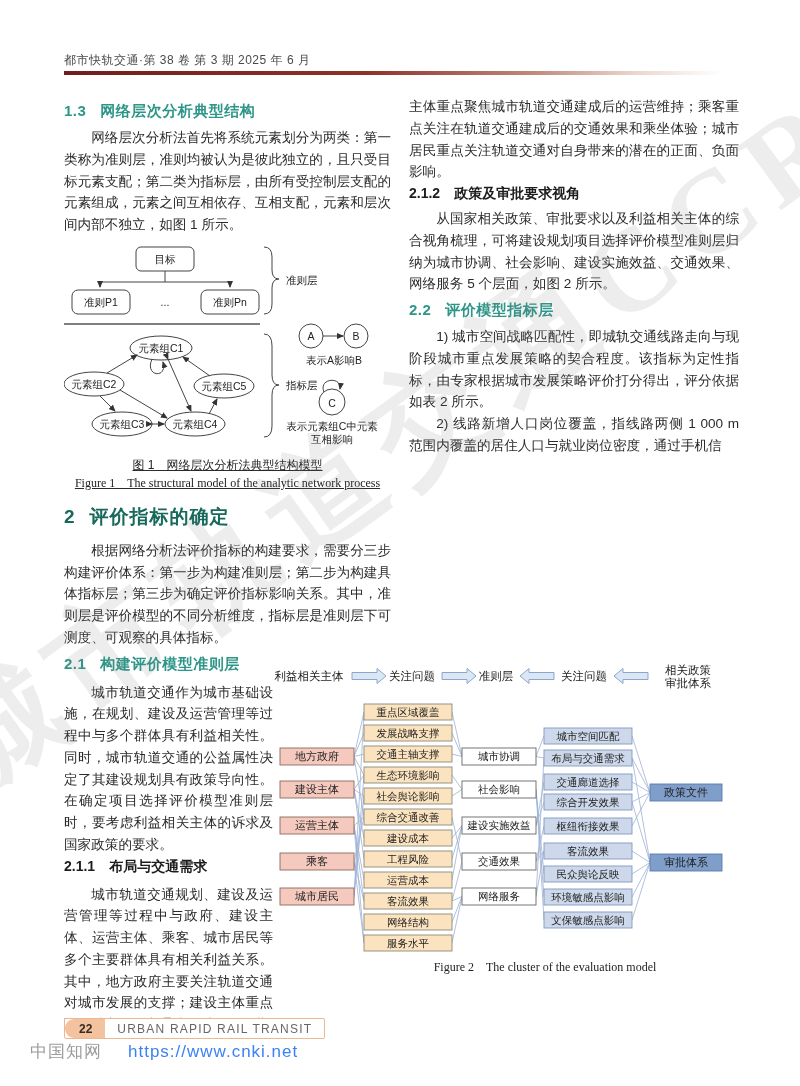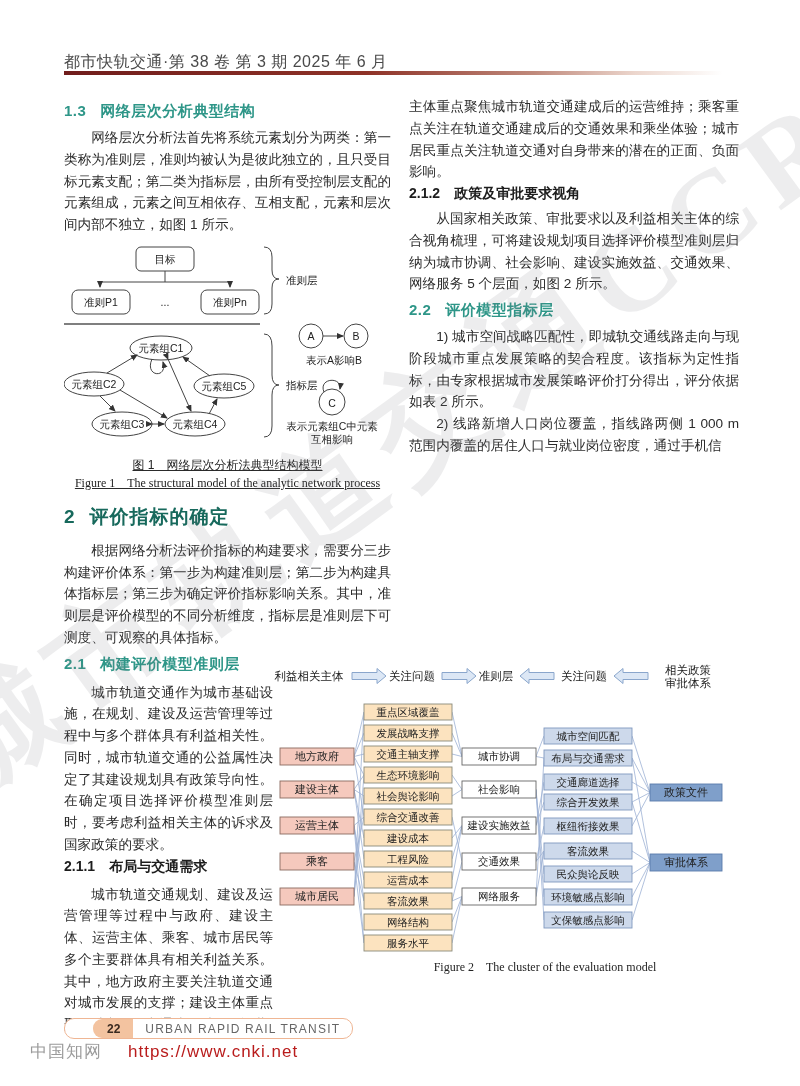--- a/index.html
+++ b/index.html
@@ -4,21 +4,21 @@
 <style>
   * { margin:0; padding:0; box-sizing:border-box; }
   html,body { width:800px; height:1086px; }
   body {
     position:relative; background:#ffffff; overflow:hidden;
     font-family:"Liberation Sans","DejaVu Sans",sans-serif;
     color:#2b2b2b;
   }
   .abs { position:absolute; }
   
-  #journal-line { top:52px; left:64px; font-size:16px; color:#4a4a4a; letter-spacing:.5px; }
+  #journal-line { top:52px; left:64px; font-size:12px; color:#4a4a4a; letter-spacing:.5px; }
   #header-rule { top:71px; left:64px; width:672px; height:4px;
     background:linear-gradient(to right,#701d1c 0%,#8e3227 45%,#c08a7c 70%,#ecd6cd 85%,rgba(255,255,255,0) 98%); }
   
   #left-col  { top:96px; left:64px; width:327px; }
   #right-col { top:96px; left:409px; width:330px; }
   p.body { font-size:13.6px; line-height:1.6; text-align:justify; text-indent:2em; color:#2b2b2b; }
   h2.sec-teal { color:#2e9688; font-size:15px; font-weight:bold; margin:6px 0 6px 0; letter-spacing:.5px;}
   h1.sec-main { color:#17695c; font-size:19px; font-weight:bold; margin:12px 0 10px 0; letter-spacing:1px;}
   h3.sec-sub { color:#1d1d1d; font-size:14px; font-weight:bold; margin:2px 0 5px 0; }
   .secnum { margin-right:14px;text-align:right; }
@@ -26,26 +26,26 @@
   .narrow { width:209px;margin-top:8px; }
   
   #fig1-wrap { margin-top:8px;text-decoration:underline; }
   #fig1-svg text { font-size:10.5px; fill:#222; font-family:"Liberation Sans",sans-serif; }
   .figcap-zh { text-align:center; font-size:12px; color:#222; margin-top:4px; }
   .figcap-en { text-align:center; font-size:12px; color:#222; font-family:"Liberation Serif","DejaVu Serif",serif; margin-top:1px; }
   
   #figure2 { top:660px; left:264px; width:482px; height:296px; }
   #fig2-caption { top:958px; left:380px; width:330px; }
   
-  #footer-badge { top:1018px; left:64px; display:flex; align-items:stretch; height:21px; border:1.5px solid #efb694; border-radius:10px; overflow:hidden; background:#fff;padding-left:28px;}
+  #footer-badge { top:1018px; left:64px; display:flex; align-items:stretch; height:21px; border:1.5px solid #efb694; border-radius:2px; overflow:hidden; background:#fff;}
   #footer-badge .num { background:#f3c3a0; color:#3a2a20; font-weight:bold; font-size:12px;
      display:flex; align-items:center; padding:0 13px 0 14px; border-radius:9px 0 0 9px;}
   #footer-badge .jtxt { display:flex; align-items:center; padding:0 12px; font-size:12px; letter-spacing:1.2px; color:#666; }
   #cnki-line { top:1040px; left:30px; font-size:17px; color:#9b9b9b; letter-spacing:1px; }
-  #cnki-line .url { margin-left:26px; color:#b91c1c; }
+  #cnki-line .url { margin-left:26px; color:#3b82f6; }
   
   #watermark { top:330px; left:-160px; width:1200px; text-align:center;
     font-family:"Liberation Serif","DejaVu Serif",serif; font-size:118px; letter-spacing:14px;
     color:rgba(130,130,135,0.14); transform:rotate(-36deg); transform-origin:center;
     pointer-events:none; z-index:9; white-space:nowrap; font-weight:bold;}
 </style>
 </head>
 <body>
 
 <div class="abs" id="journal-line">都市快轨交通·第 38 卷  第 3 期  2025 年 6 月</div>

